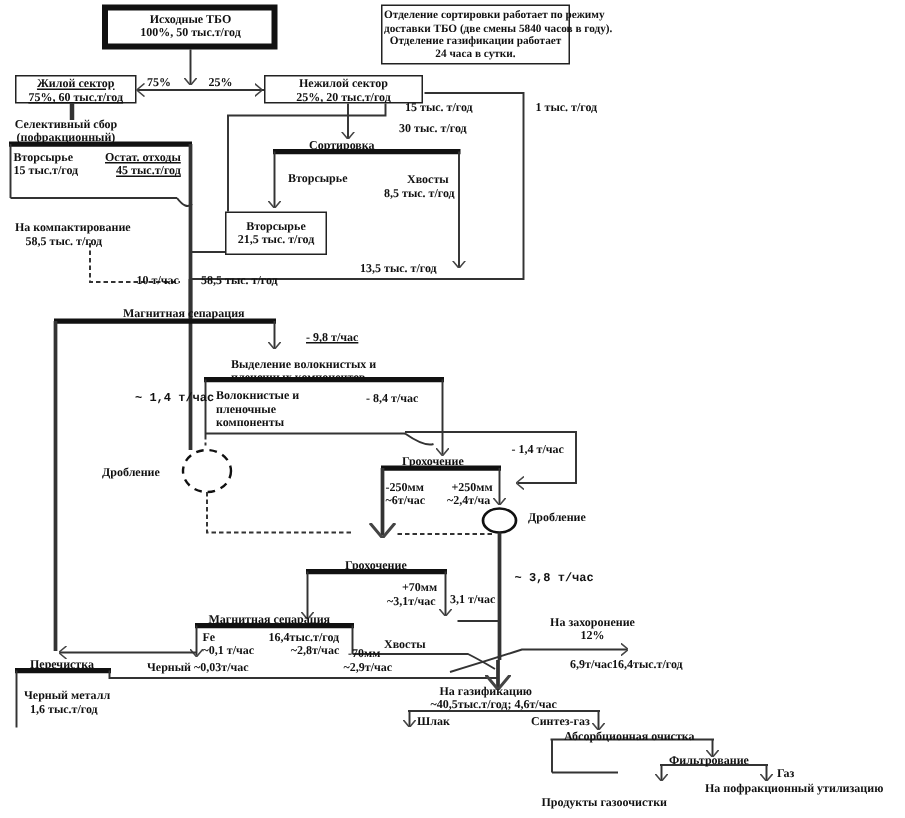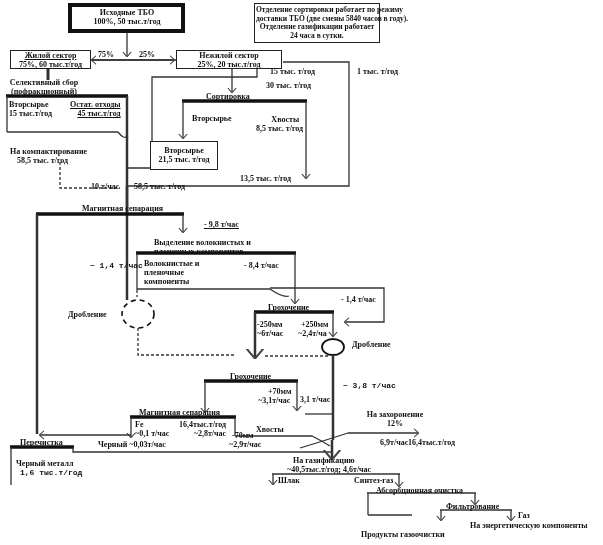--- a/index.html
+++ b/index.html
@@ -221,26 +221,26 @@
   <div>На захоронение</div>
   <div>12%</div>
 </div>
 <div class="lbl" style="left:346px;top:438px;margin-left:34px;">6,9т/час</div>
 <div class="lbl" style="left:408px;top:438px;">16,4тыс.т/год</div>
 
 <div class="lbl" style="left:20px;top:438px;">Перечистка</div>
 <div class="lbl" style="left:98px;top:440px;">Черный ~0,03т/час</div>
 <div class="lbl" style="left:16px;top:459px;">
   <div>Черный металл</div>
-  <div style="padding-left:4px;font-family:Liberation Mono, monospace;">1,6 тыс.т/год</div>
+  <div style="padding-left:4px;">1,6 тыс.т/год</div>
 </div>
 
 <div class="lbl" style="left:287px;top:456px;">
   <div style="padding-left:6px;">На газификацию</div>
   <div>~40,5тыс.т/год; 4,6т/час</div>
 </div>
 <div class="lbl" style="left:278px;top:476px;">Шлак</div>
 <div class="lbl" style="left:354px;top:476px;">Синтез-газ</div>
 <div class="lbl" style="left:376px;top:486px;">Абсорбционная очистка</div>
 <div class="lbl" style="left:446px;top:502px;">Фильтрование</div>
 <div class="lbl" style="left:518px;top:511px;">Газ</div>
-<div class="lbl" style="left:470px;top:521px;">На энергетическую компоненты</div>
+<div class="lbl" style="left:470px;top:521px;">На пофракционный утилизацию</div>
 <div class="lbl" style="left:361px;top:530px;">Продукты газоочистки</div>
 
 </body></html>

